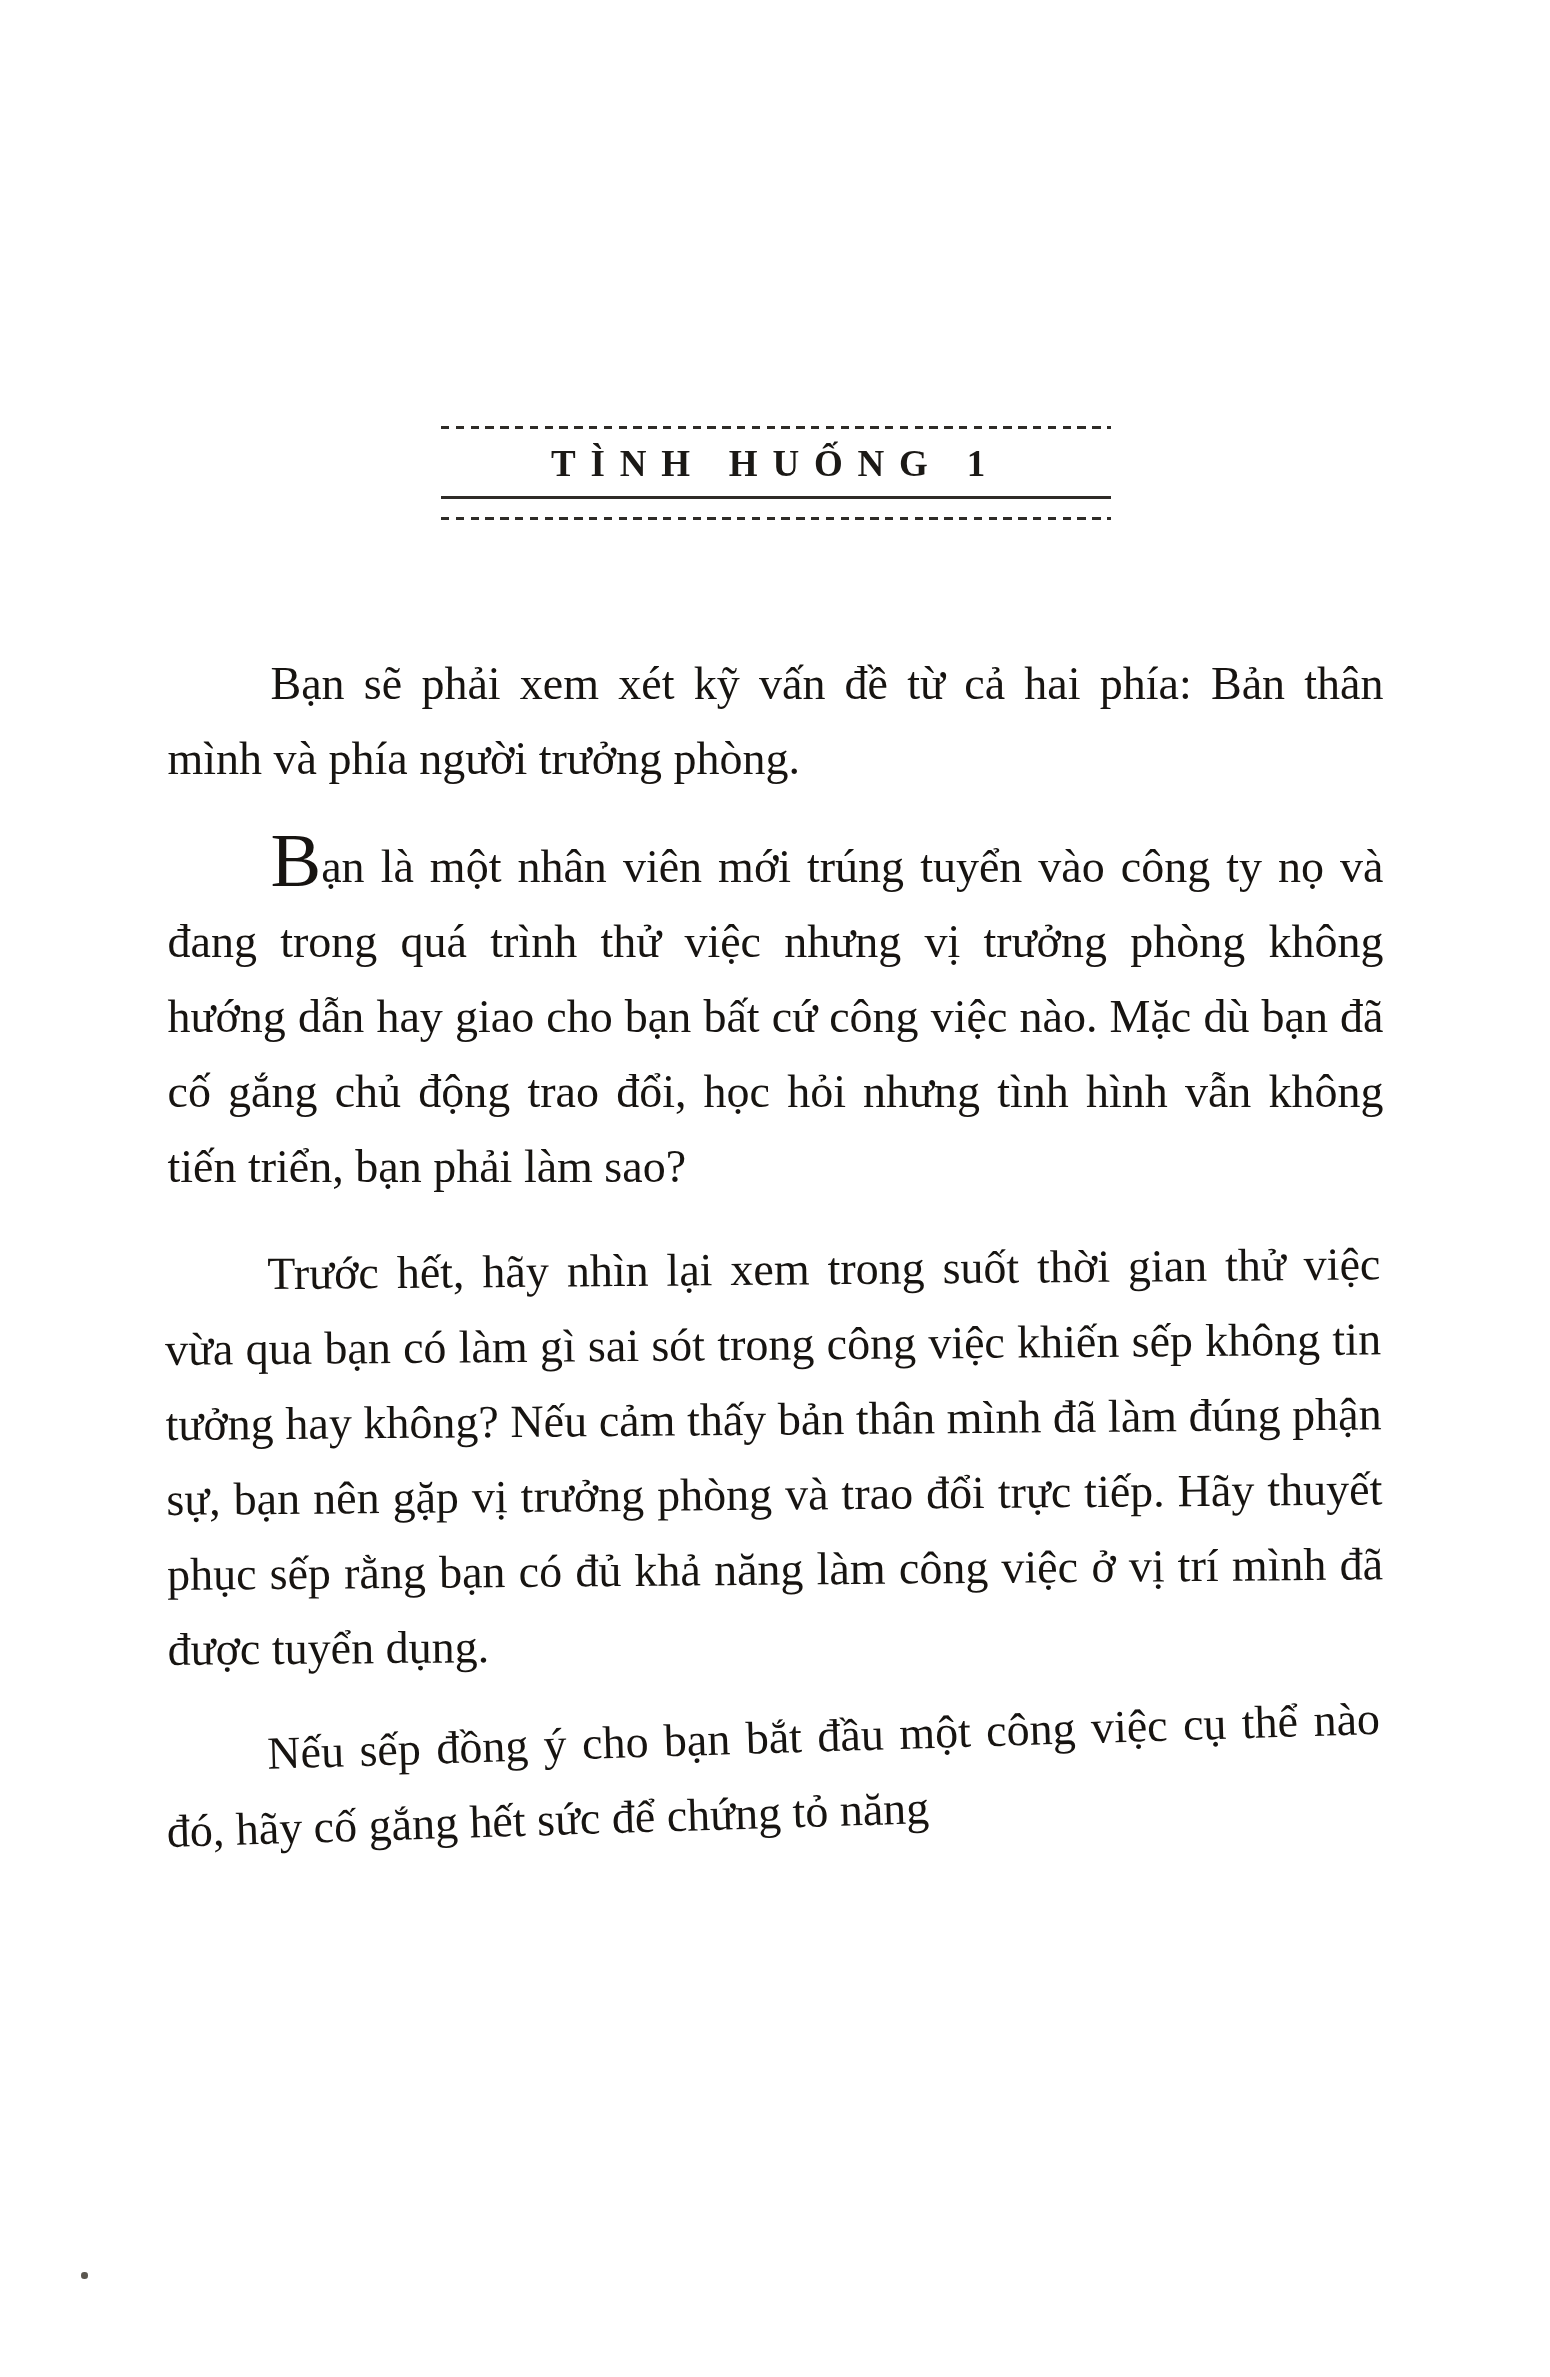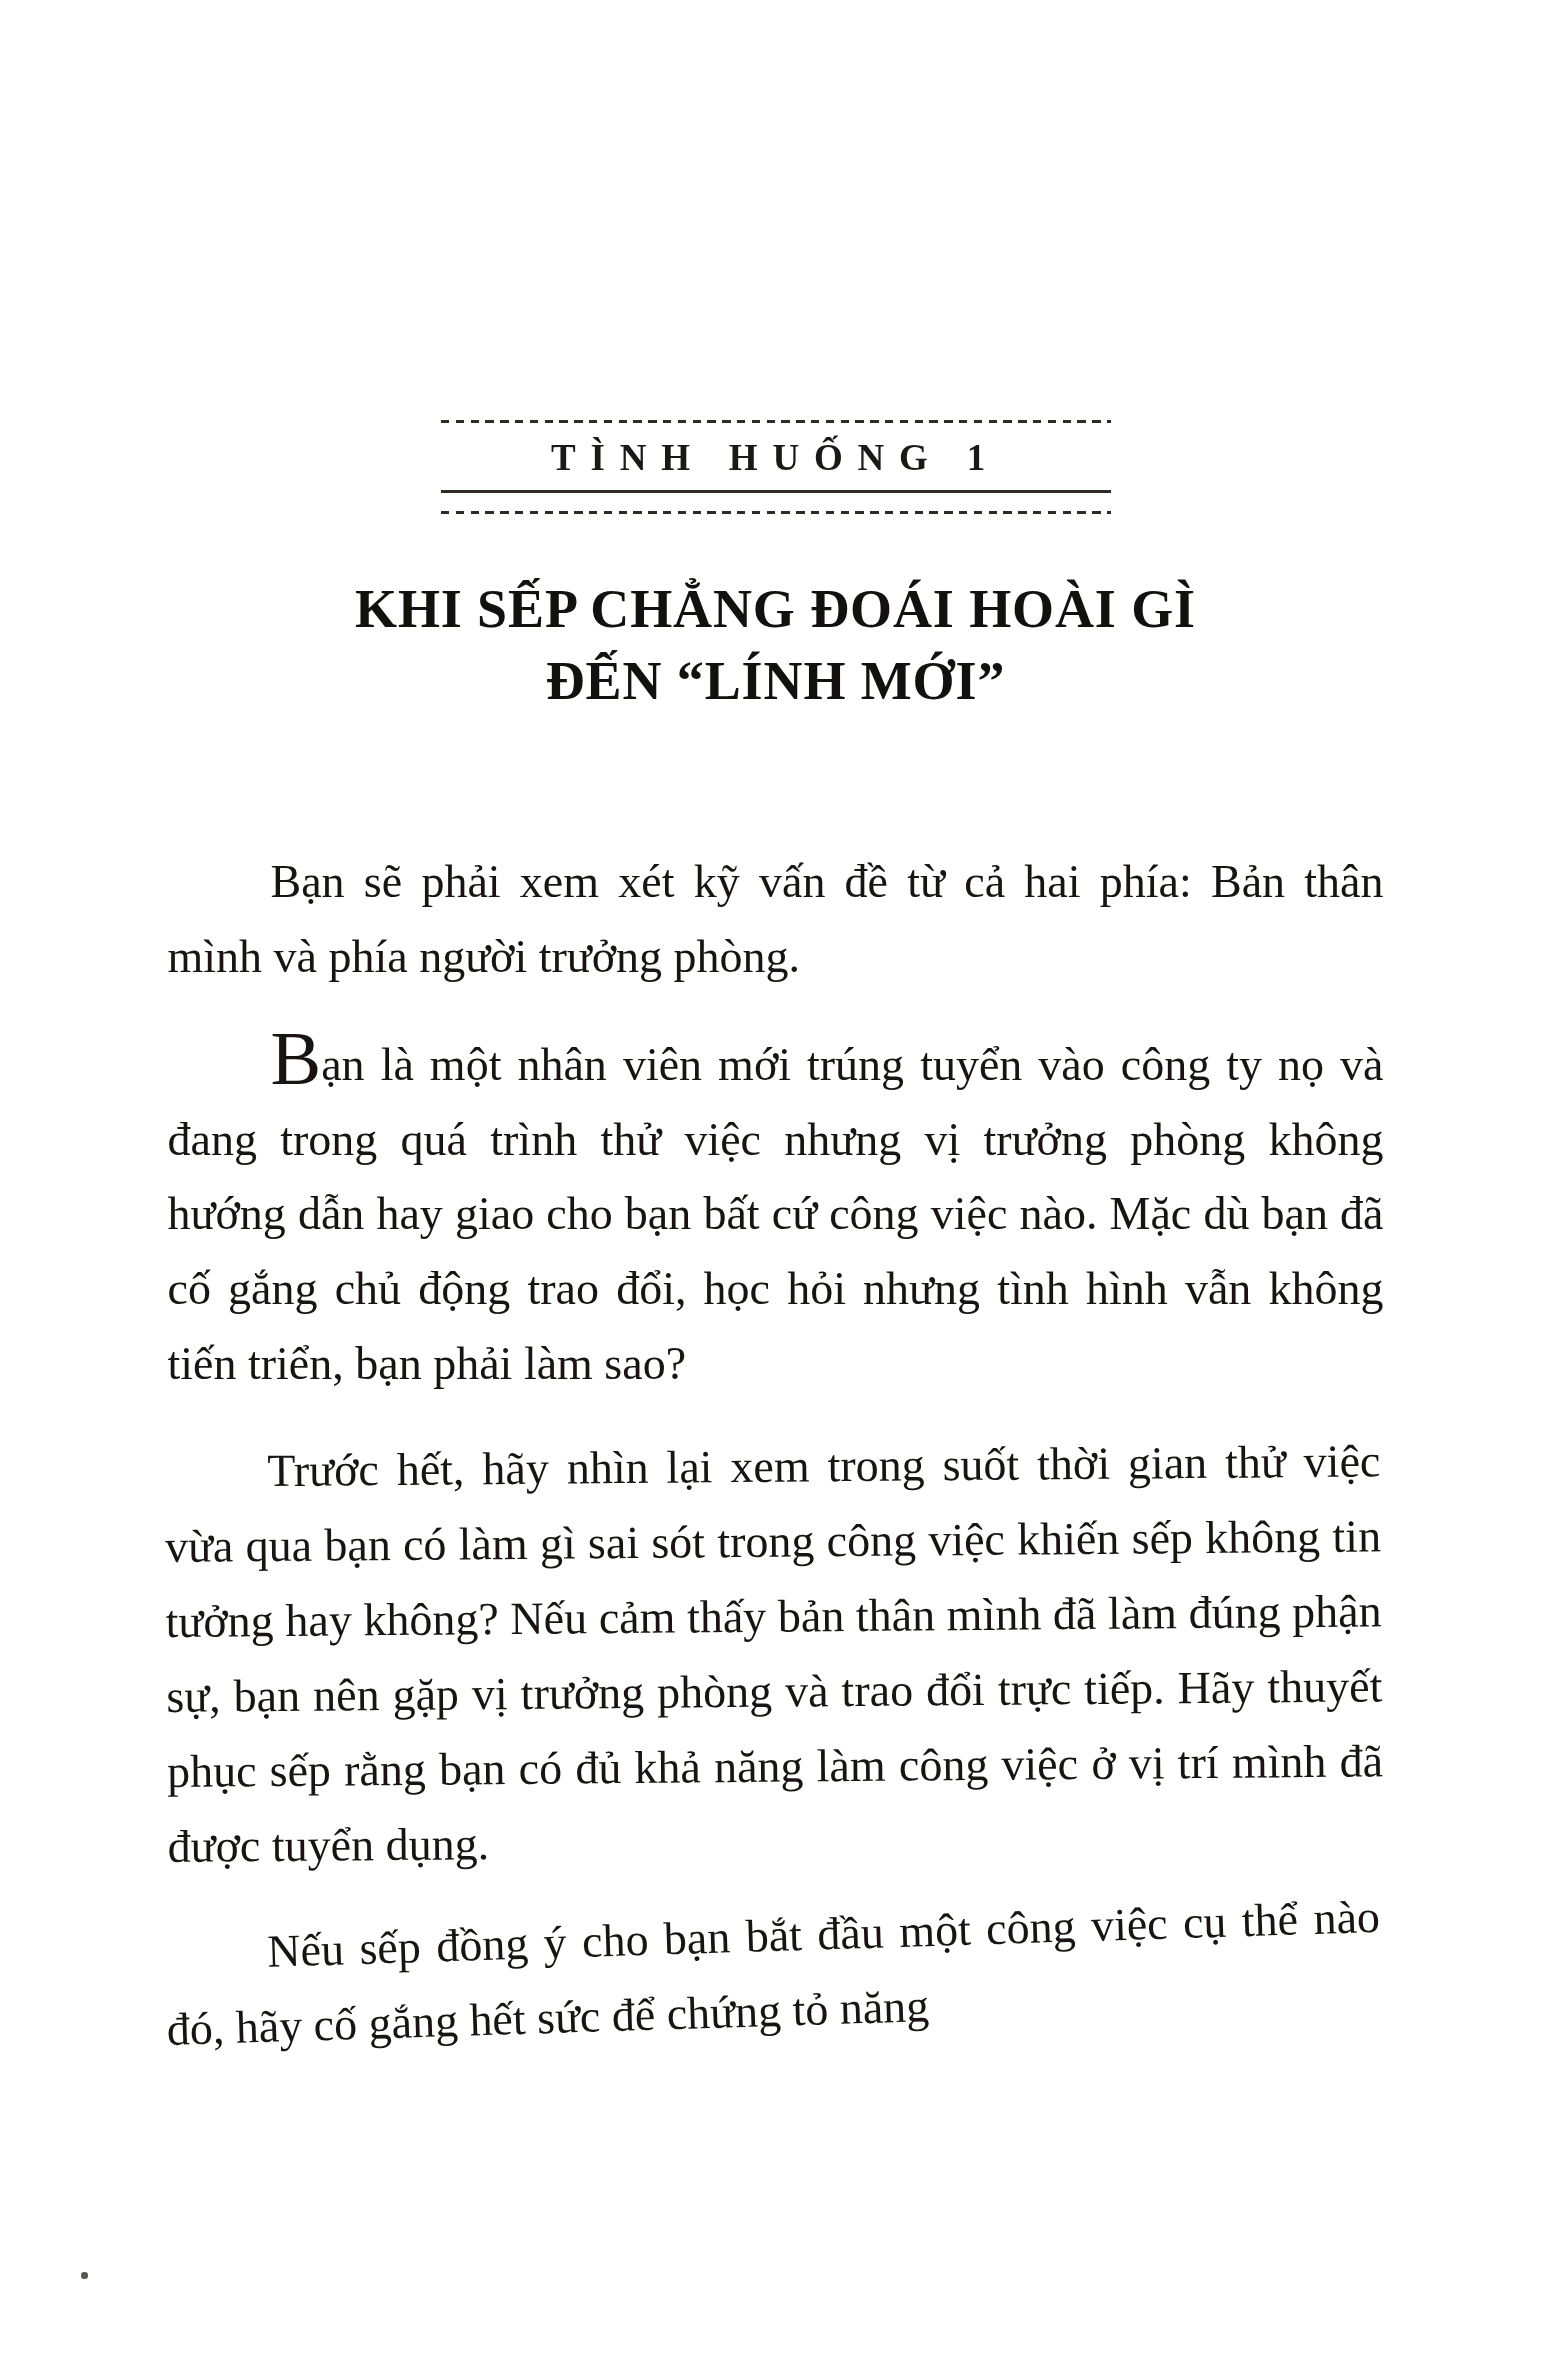--- a/index.html
+++ b/index.html
@@ -12,21 +12,21 @@
     width: 1551px;
     height: 2377px;
     margin: 0 auto;
     background: #ffffff;
     overflow: hidden;
     color: #151310;
     font-family: "Liberation Serif", "DejaVu Serif", serif;
   }
   .content {
     width: 1216px;
-    margin: 0 auto;
+    margin: 6px auto;
     padding-top: 420px;
   }
 
   
   .section-header {
     width: 670px;
     margin: 0 auto;
     text-align: center;
   }
   .rule {
@@ -98,24 +98,20 @@
   <div class="content">
 
     <div class="section-header">
       <div class="rule dashed"></div>
       <div class="section-label">TÌNH HUỐNG 1</div>
       <div class="rule solid"></div>
       <div class="gap-after-solid"></div>
       <div class="rule dashed"></div>
     </div>
 
-    <div class="chapter-title">
-      <div>KHI SẾP CHẲNG ĐOÁI HOÀI GÌ</div>
-      <div>ĐẾN “LÍNH MỚI”</div>
-    </div>
 
     <div class="body-text">
       <p>Bạn sẽ phải xem xét kỹ vấn đề từ cả hai phía: Bản thân mình và phía người trưởng phòng.</p>
 
       <p><span class="dropcap">B</span><span>ạn là một nhân viên mới trúng tuyển vào công ty nọ và đang trong quá trình thử việc nhưng vị trưởng phòng không hướng dẫn hay giao cho bạn bất cứ công việc nào. Mặc dù bạn đã cố gắng chủ động trao đổi, học hỏi nhưng tình hình vẫn không tiến triển, bạn phải làm sao?</span></p>
 
       <p class="tilt-a">Trước hết, hãy nhìn lại xem trong suốt thời gian thử việc vừa qua bạn có làm gì sai sót trong công việc khiến sếp không tin tưởng hay không? Nếu cảm thấy bản thân mình đã làm đúng phận sự, bạn nên gặp vị trưởng phòng và trao đổi trực tiếp. Hãy thuyết phục sếp rằng bạn có đủ khả năng làm công việc ở vị trí mình đã được tuyển dụng.</p>
 
       <p class="tilt-b">Nếu sếp đồng ý cho bạn bắt đầu một công việc cụ thể nào đó, hãy cố gắng hết sức để chứng tỏ năng</p>
     </div>

